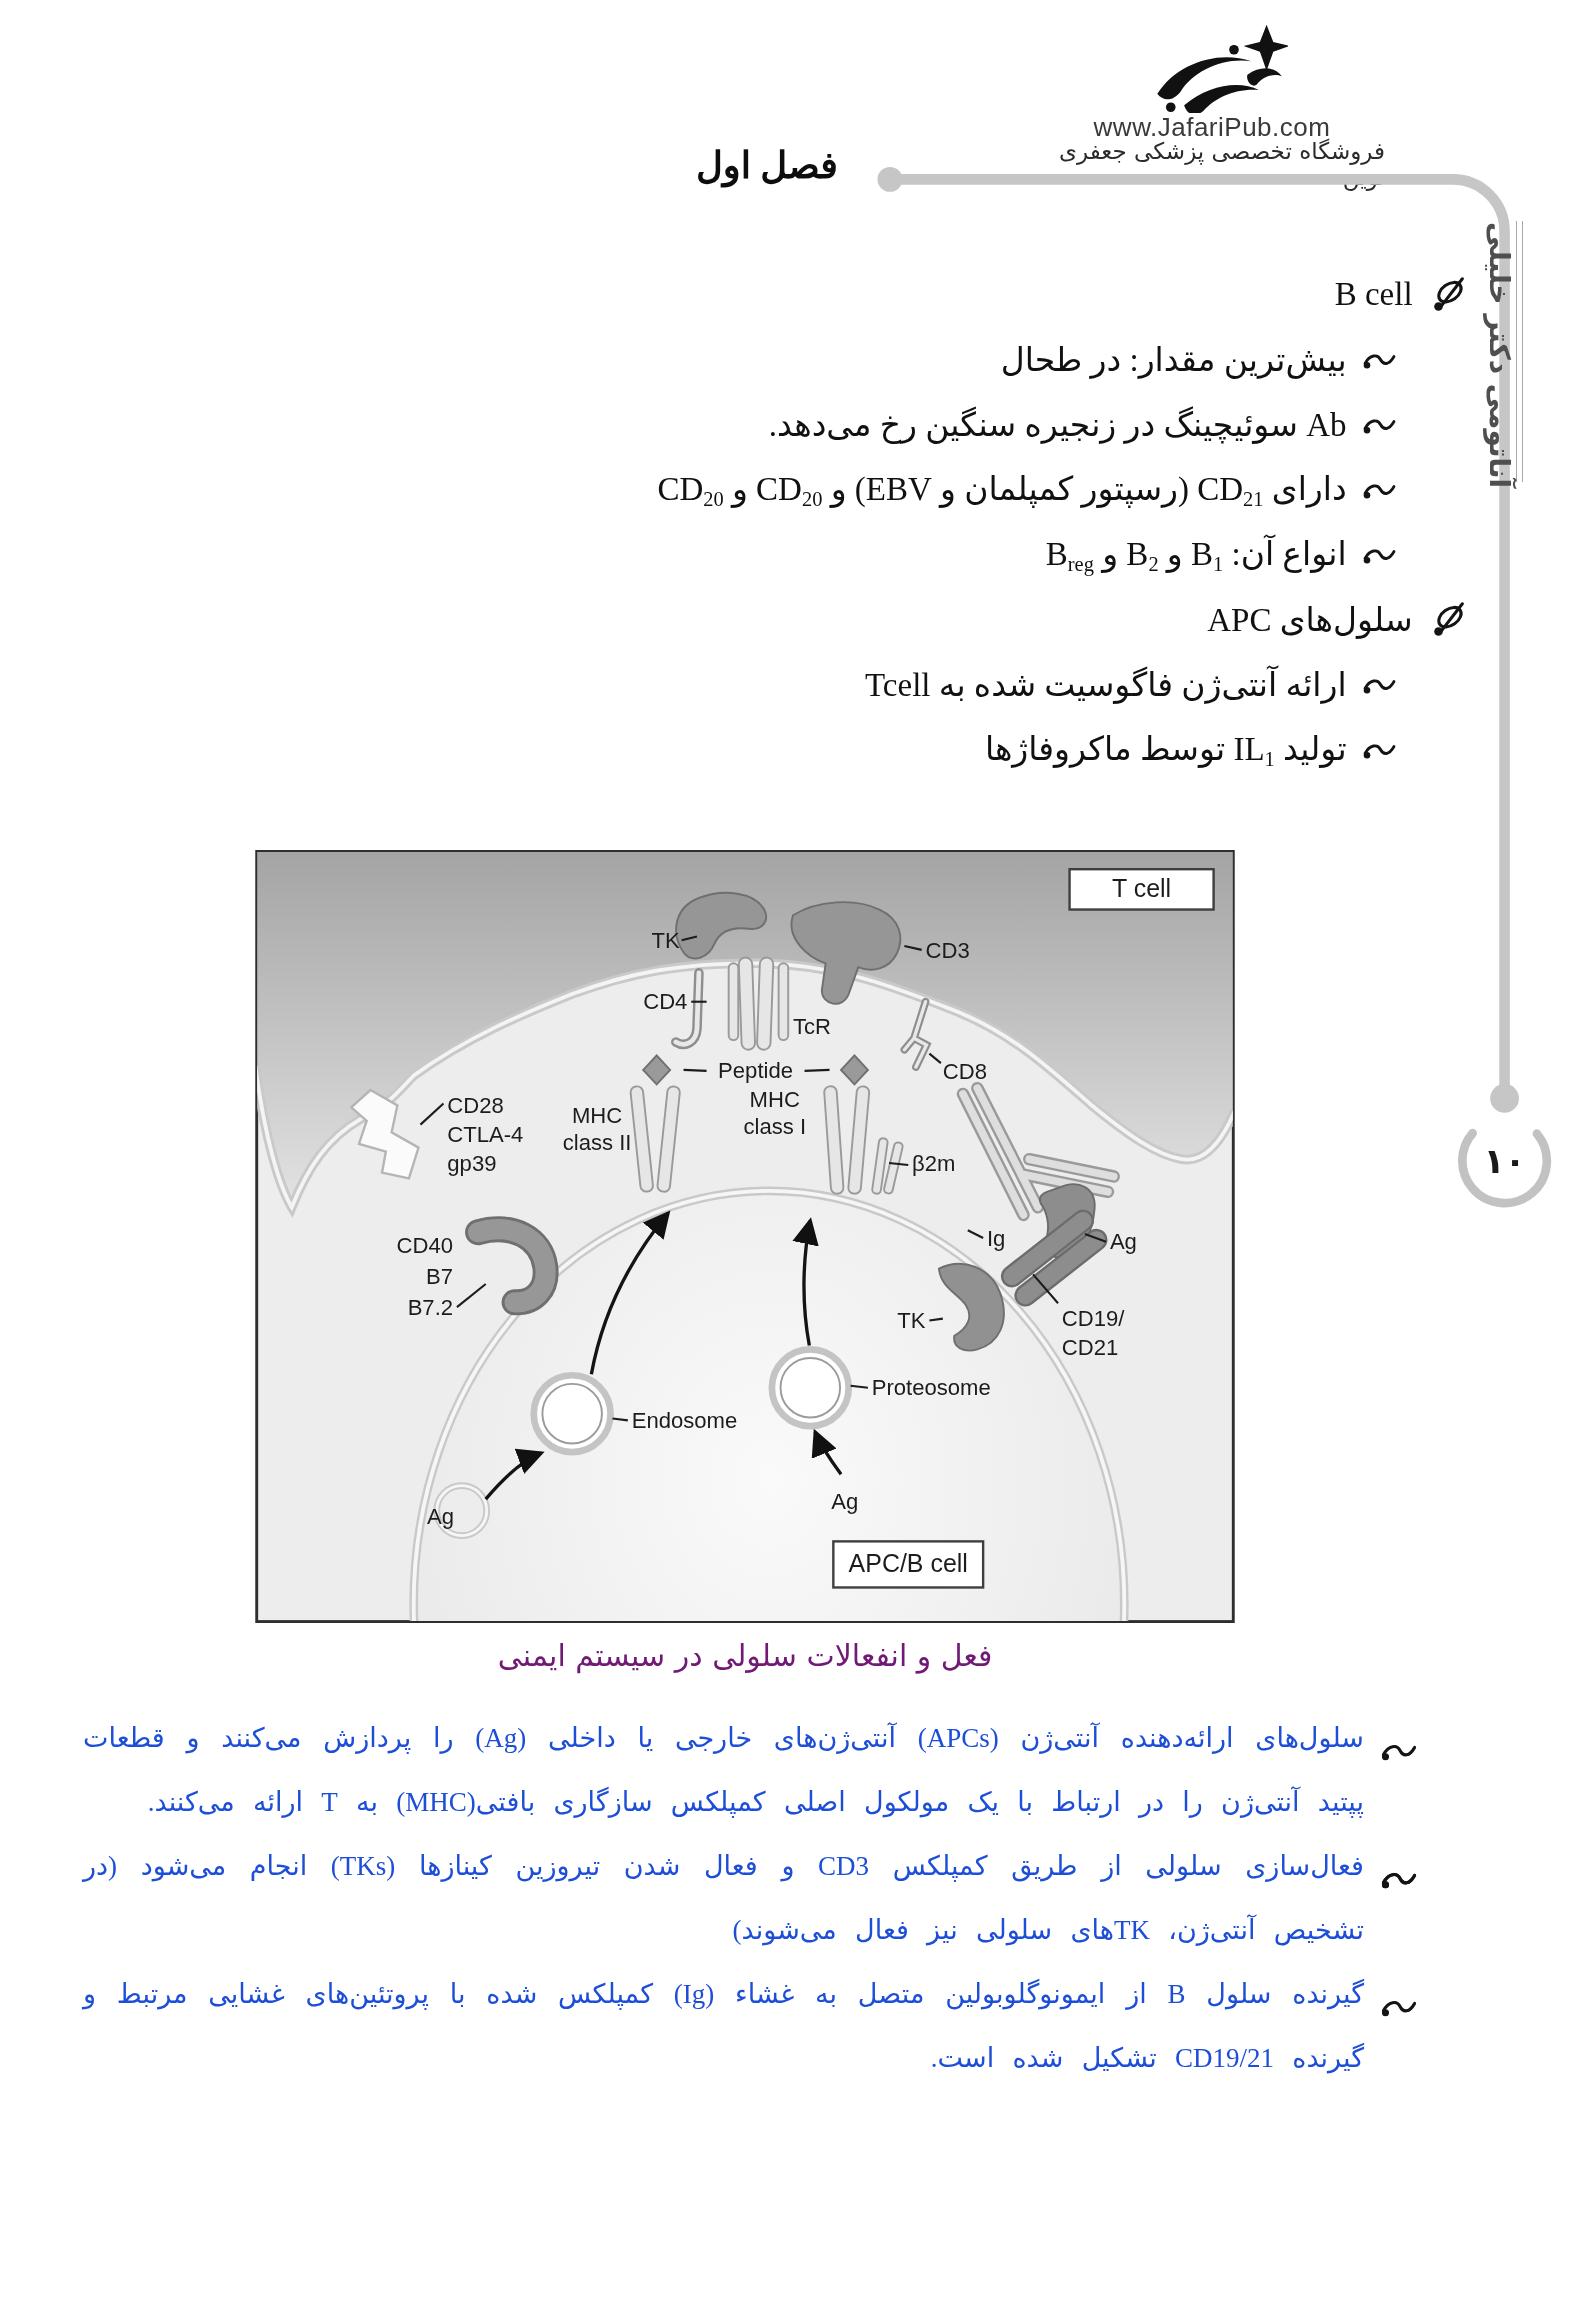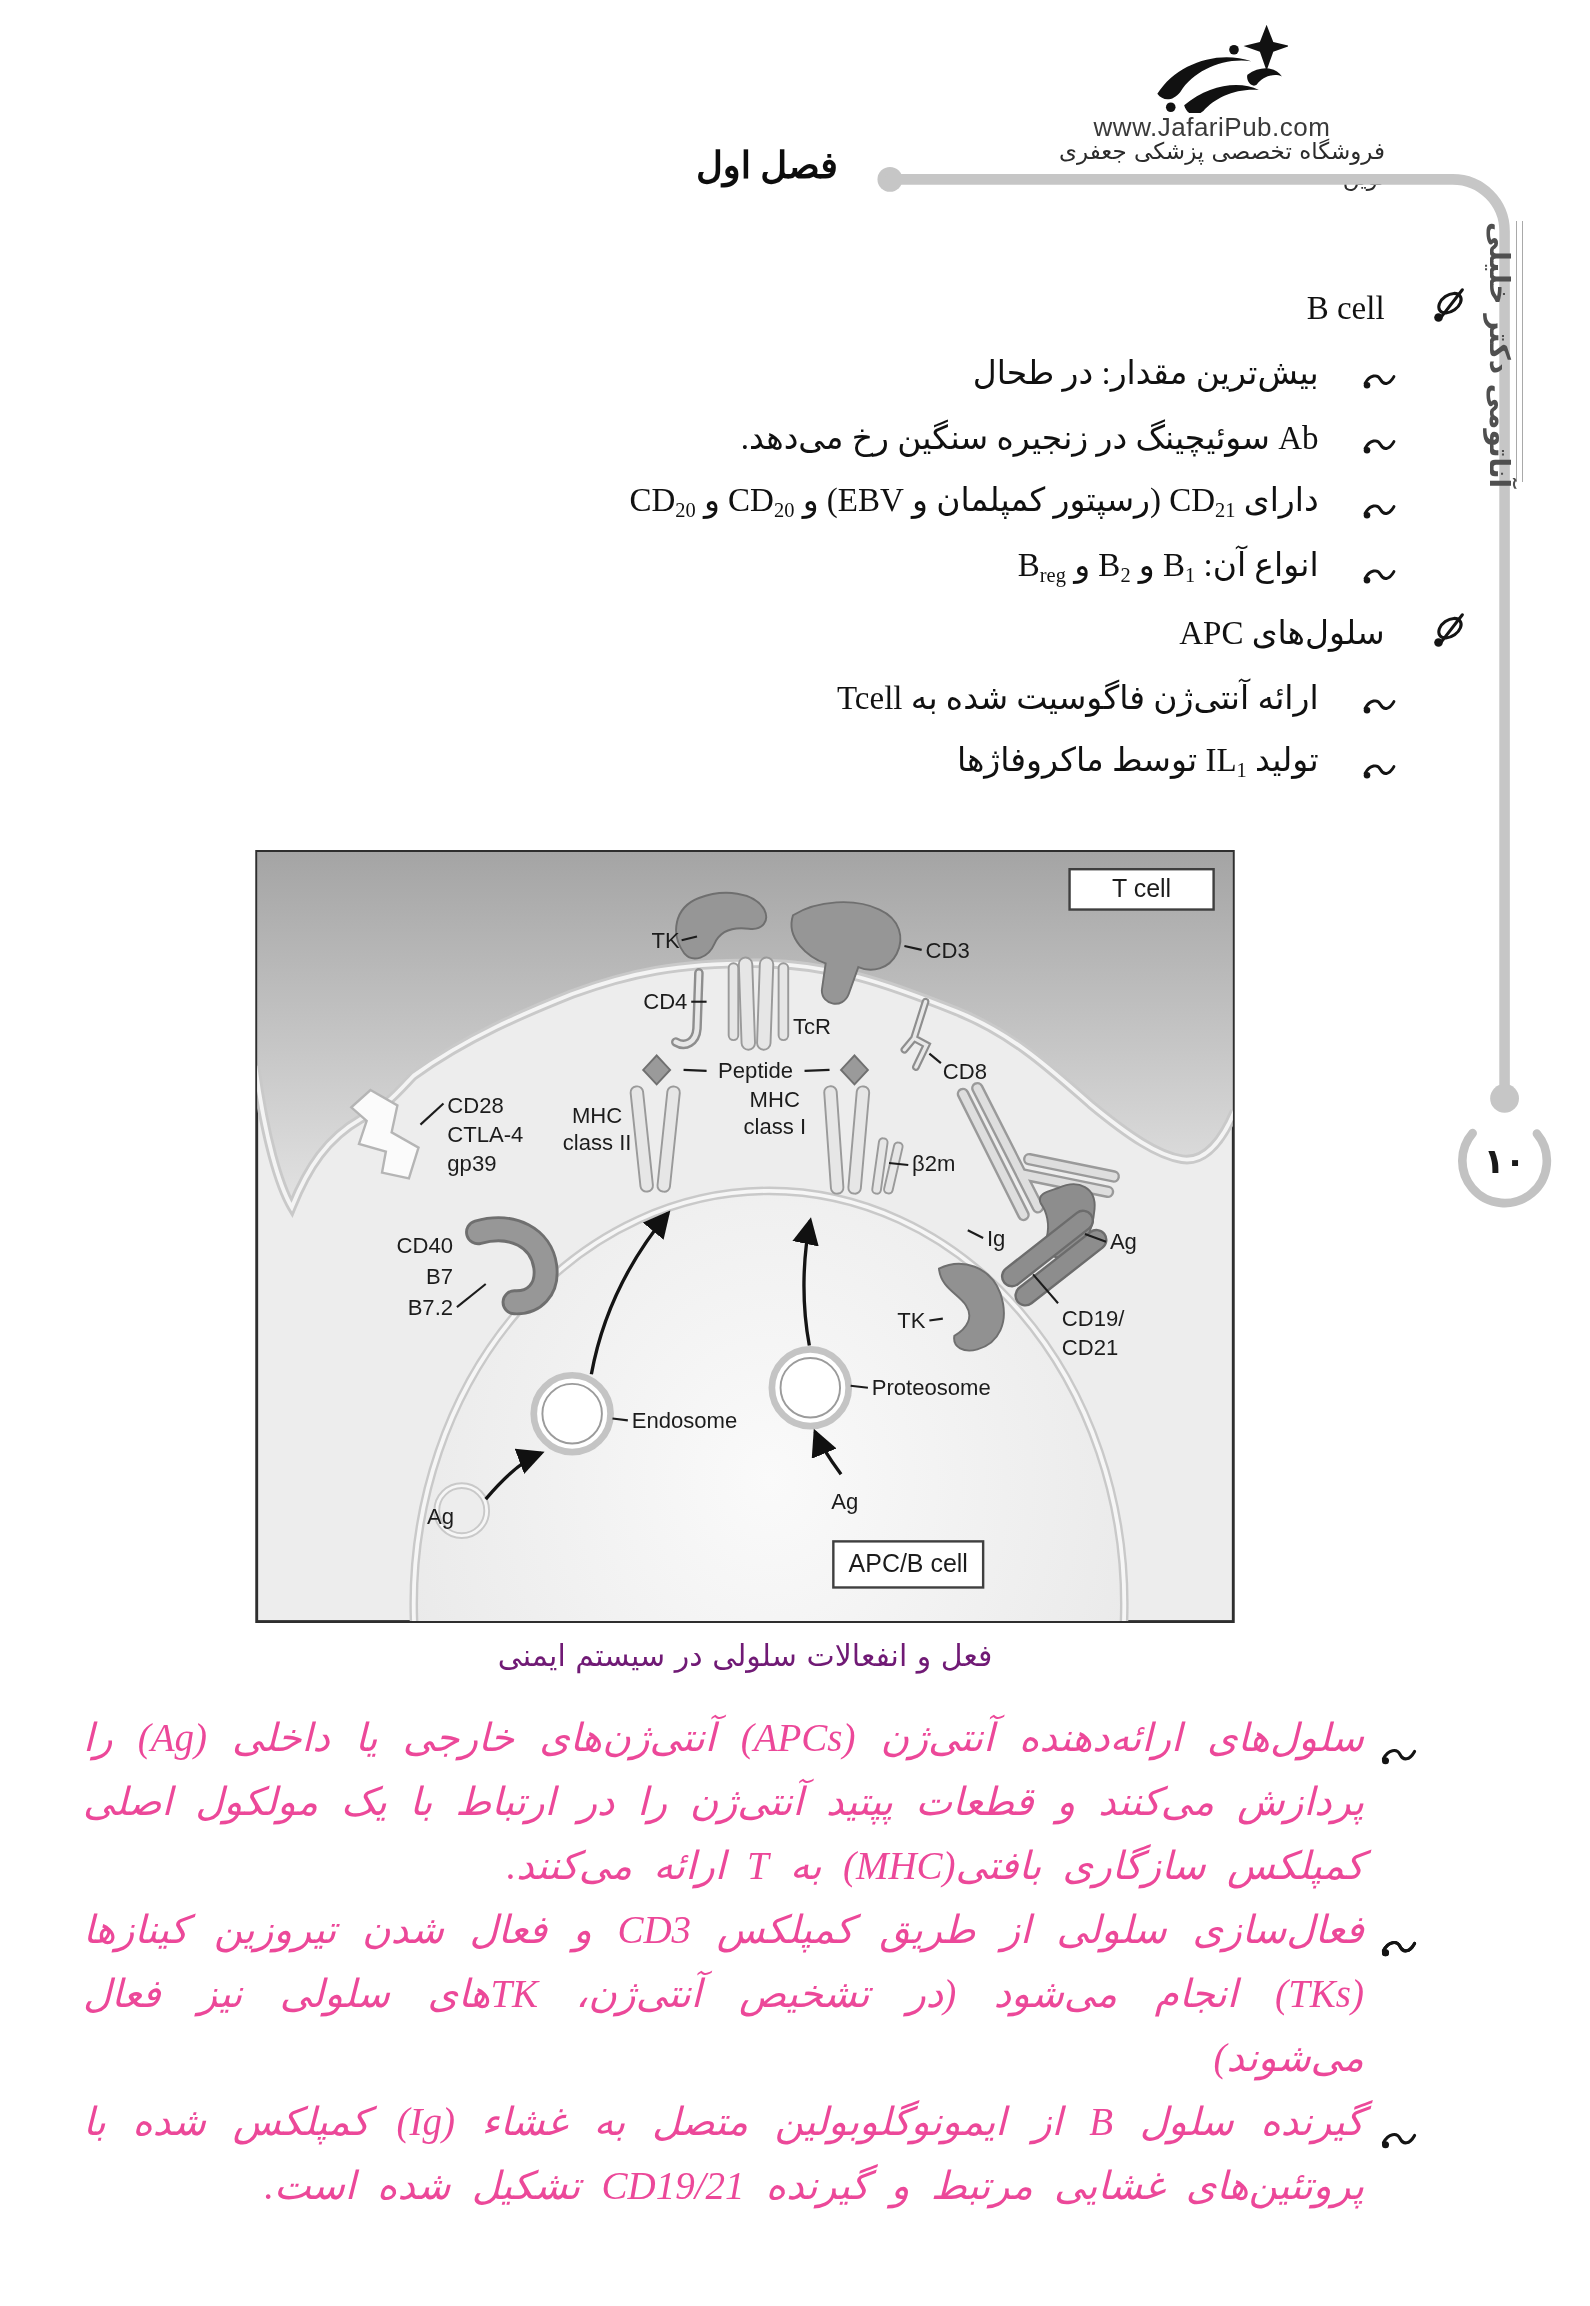--- a/index.html
+++ b/index.html
@@ -14,35 +14,35 @@
               font-size:23px;color:#2b2b2b;}
   .chapter-title{right:753px;top:144px;direction:rtl;font-size:37px;font-weight:bold;color:#0d0d0d;font-family:Liberation Serif, serif;}
 
   
   .side-rules{left:1516px;top:221px;height:261px;width:4.8px;border-left:1px solid #a9a9a9;border-right:1px solid #a9a9a9;}
   .side-title{left:1478px;top:221px;height:267px;width:38px;writing-mode:vertical-rl;direction:rtl;
               font-size:28px;font-weight:bold;color:#4f4f4f;white-space:nowrap;}
 
   
   .outline{right:121px;top:262px;width:1134px;direction:rtl;}
-  .row{display:flex;align-items:flex-end;height:65px;direction:rtl;gap:28px;}
+  .row{display:flex;align-items:center;height:65px;direction:rtl;}
   .row .glyph{flex:0 0 auto;margin-left:15.4px;display:flex;align-items:center;}
   .row.item{margin-right:73px;}
   .row .txt{font-family:"Liberation Serif","DejaVu Sans",sans-serif;font-size:33px;color:#111;
             white-space:nowrap;direction:rtl;}
   .subscript{font-size:.62em;vertical-align:-0.28em;}
 
   
   .fig-caption{left:255px;top:1638px;width:980px;text-align:center;direction:rtl;
                font-size:30px;color:#701a75;}
 
   
   .paras{left:83px;top:1706px;width:1339px;direction:rtl;}
   .para{position:relative;padding-right:58px;text-align:justify;font-family:"Liberation Serif","DejaVu Sans",sans-serif;
-        font-size:39px;line-height:64px;color:#ec4899;word-spacing:11.5px;font-style:italic;}
+        font-size:27px;line-height:64px;color:#1d4ed8;word-spacing:11.5px;}
   .para .pbullet{position:absolute;right:3.8px;top:17.3px;}
 
   svg text{font-family:"Liberation Sans",sans-serif;}
 </style>
 </head>
 <body>
 
 <svg class="abs" style="left:1134px;top:21px" width="154" height="92" viewBox="0 0 160 96">
   <path d="M 24 76 C 44 44 88 30 122 42 C 92 38 62 52 48 74 C 40 84 30 84 24 76 Z" fill="#111"></path>
   <path d="M 52 88 C 78 66 110 62 130 72 C 106 70 84 80 72 94 C 62 102 54 96 52 88 Z" fill="#111"></path>

